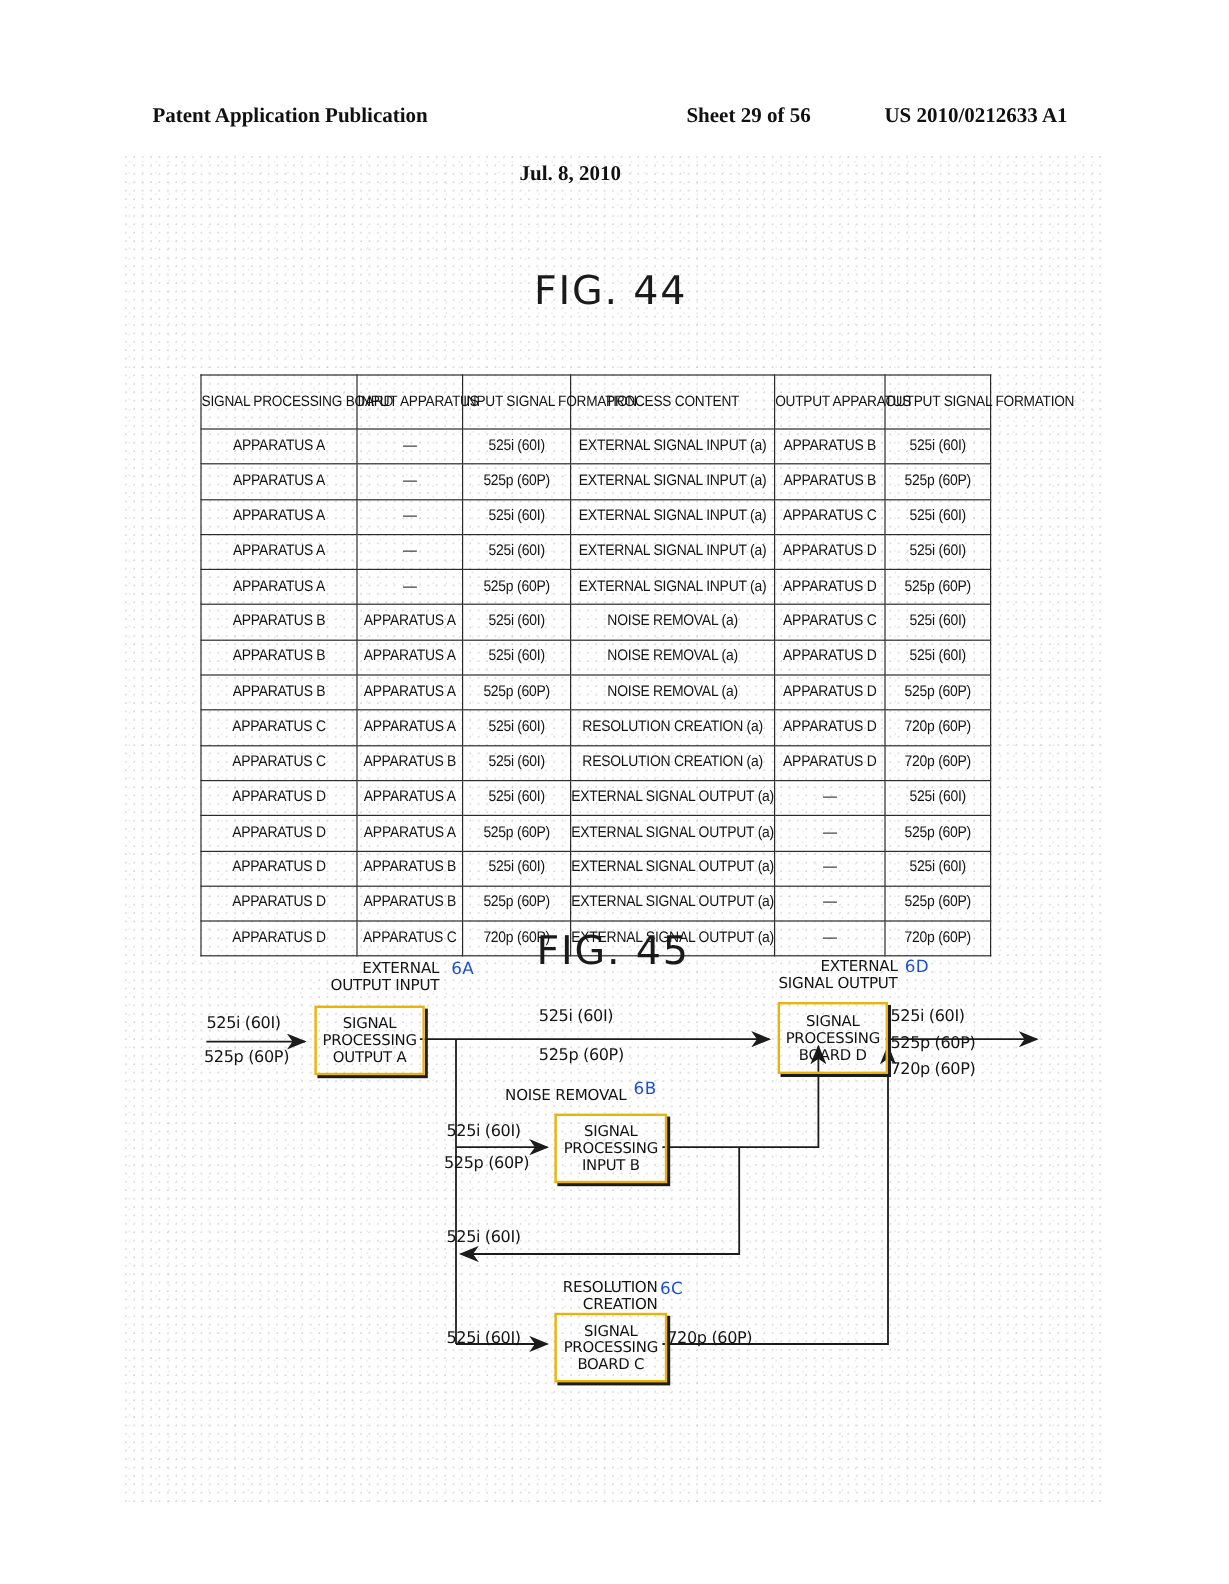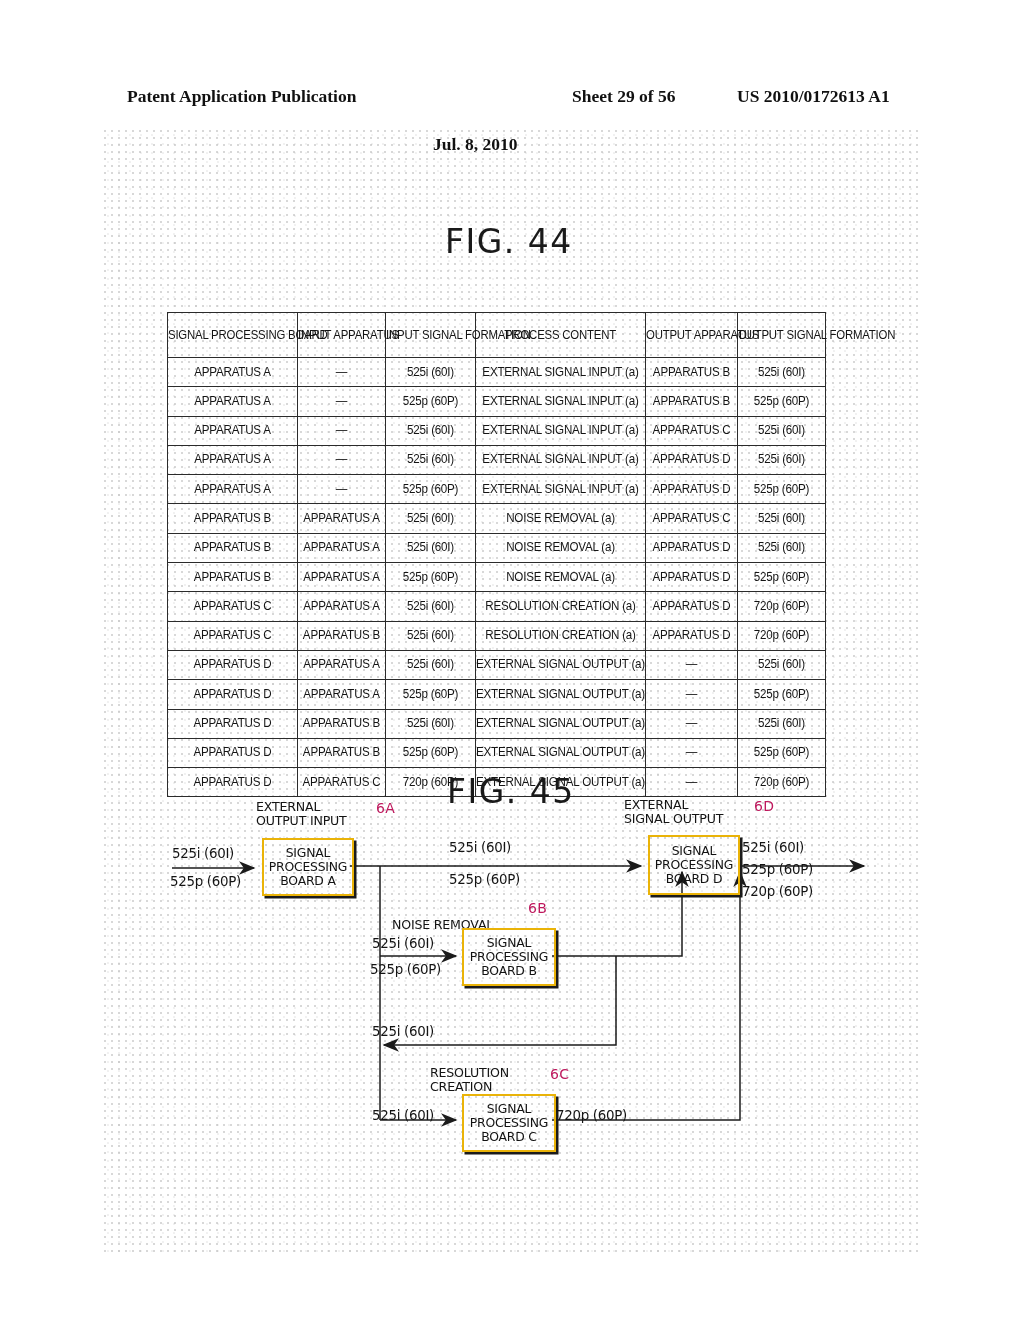--- a/index.html
+++ b/index.html
@@ -129,28 +129,28 @@
     letter-spacing: -0.2px;
   }
   .dbox span { display: block; }
   .dlabel {
     position: absolute;
     font-family: "DejaVu Sans", sans-serif;
     font-size: 12.6px;
     color: #141414;
     white-space: nowrap;
     line-height: 1.12;
-    text-align: left;
+    text-align: right;
     letter-spacing: -0.2px;
   }
   .dref {
     position: absolute;
     font-family: "DejaVu Sans", sans-serif;
     font-size: 14px;
-    color: #be185d;
+    color: #1d4ed8;
     white-space: nowrap;
     letter-spacing: 0.3px;
   }
   .sig {
     position: absolute;
     font-family: "DejaVu Sans", sans-serif;
     font-size: 13.4px;
     color: #141414;
     white-space: nowrap;
     letter-spacing: -0.3px;
@@ -161,21 +161,21 @@
 <body>
 
 <div id="page">
 
   <div id="texture"></div>
 
   <div id="header">
     <span class="h-pub">Patent Application Publication</span>
     <span class="h-date">Jul. 8, 2010</span>
     <span class="h-sheet">Sheet 29 of 56</span>
-    <span class="h-num">US 2010/0172613 A1</span>
+    <span class="h-num">US 2010/0212633 A1</span>
   </div>
 
   <div class="fig-title" id="fig44-title">FIG. 44</div>
 
   <div id="fig44">
     <table class="patent-table">
       <colgroup>
         <col class="c0">
           <col class="c1">
           <col class="c2">
@@ -372,21 +372,21 @@
 
     <div class="dlabel" style="left:152px; top:10px; width:110px;">
       <span>EXTERNAL</span><br>
       <span>OUTPUT INPUT</span>
     </div>
     <div class="dref" style="left:272px; top:10px;">6A</div>
     <div class="dbox" style="left:158px; top:48px; width:88px; height:54px;">
       <div>
         <span>SIGNAL</span>
         <span>PROCESSING</span>
-        <span>BOARD A</span>
+        <span>OUTPUT A</span>
       </div>
     </div>
     <div class="sig" style="left:68px; top:56px;">525i (60I)</div>
     <div class="sig" style="left:66px; top:84px;">525p (60P)</div>
 
     <div class="sig" style="left:345px; top:50px;">525i (60I)</div>
     <div class="sig" style="left:345px; top:82px;">525p (60P)</div>
 
     <div class="dlabel" style="left:520px; top:8px; width:124px;">
       <span>EXTERNAL</span><br>
@@ -397,29 +397,29 @@
       <div>
         <span>SIGNAL</span>
         <span>PROCESSING</span>
         <span>BOARD D</span>
       </div>
     </div>
     <div class="sig" style="left:638px; top:50px;">525i (60I)</div>
     <div class="sig" style="left:638px; top:72px;">525p (60P)</div>
     <div class="sig" style="left:638px; top:94px;">720p (60P)</div>
 
-    <div class="dlabel" style="left:288px; top:116px; width:130px;margin-top:12px;">
+    <div class="dlabel" style="left:288px; top:116px; width:130px;">
       <span>NOISE REMOVAL</span>
     </div>
     <div class="dref" style="left:424px; top:110px;">6B</div>
     <div class="dbox" style="left:358px; top:138px; width:90px; height:54px;">
       <div>
         <span>SIGNAL</span>
         <span>PROCESSING</span>
-        <span>BOARD B</span>
+        <span>INPUT B</span>
       </div>
     </div>
     <div class="sig" style="left:268px; top:146px;">525i (60I)</div>
     <div class="sig" style="left:266px; top:172px;">525p (60P)</div>
 
     <div class="sig" style="left:268px; top:234px;">525i (60I)</div>
 
     <div class="dlabel" style="left:326px; top:276px; width:118px;">
       <span>RESOLUTION</span><br>
       <span>CREATION</span>

